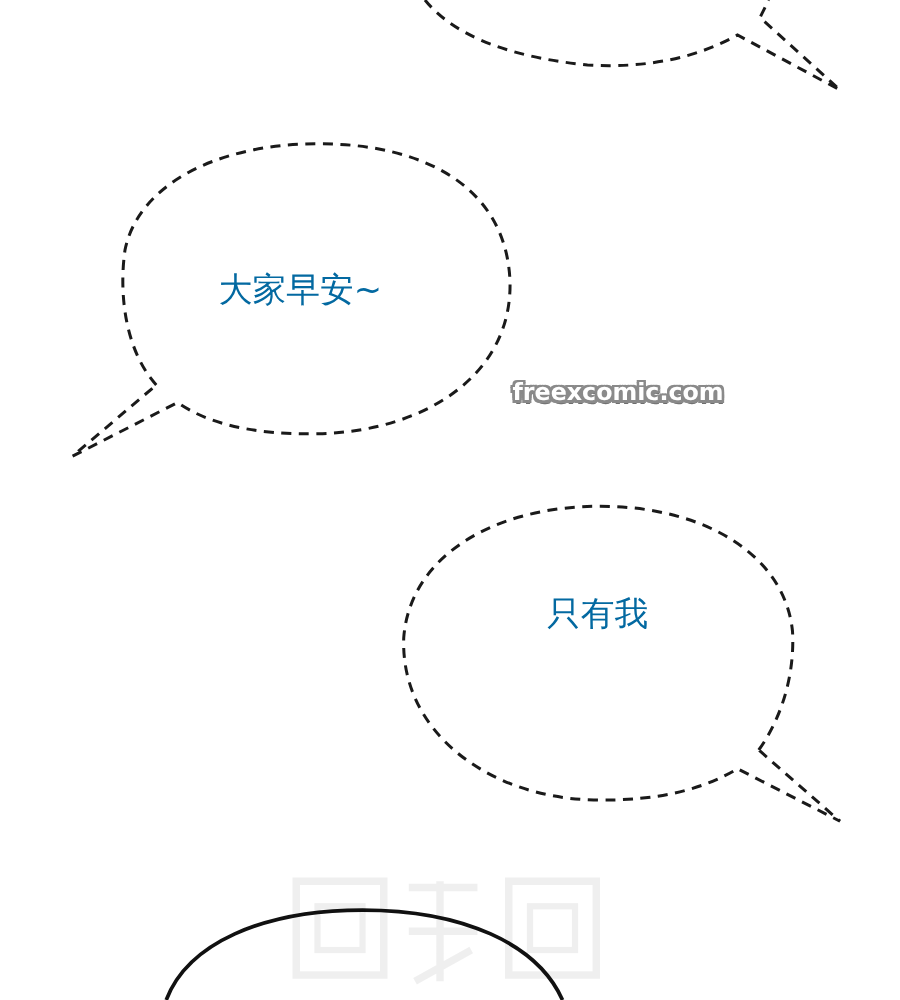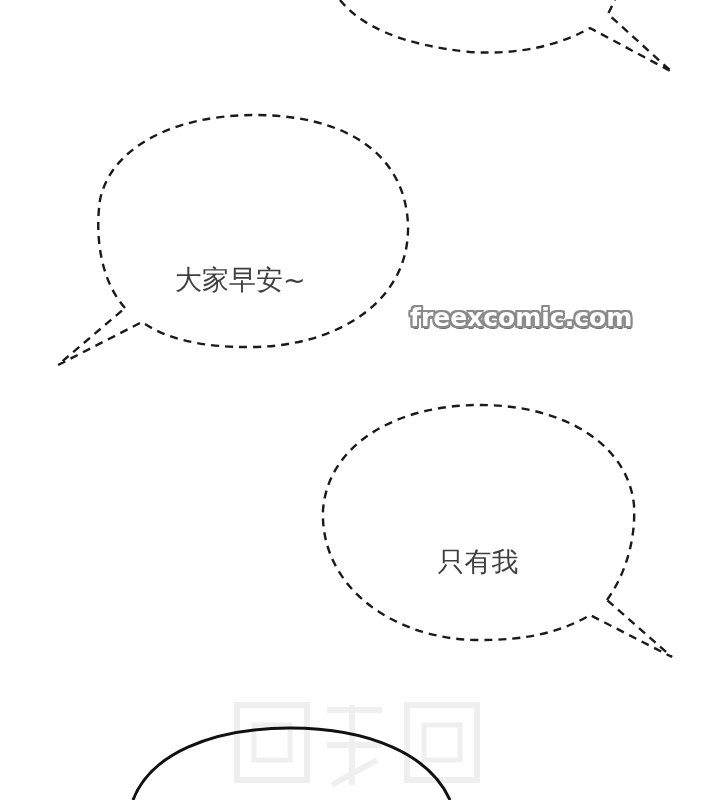--- a/index.html
+++ b/index.html
@@ -1,25 +1,25 @@
 <!DOCTYPE html>
 <html><head>
   <meta charset="utf-8">
   <style>
     html, body { margin: 0; padding: 0; background: #ffffff; }
     body { width: 720px; height: 800px; position: relative; overflow: hidden;
            font-family: "DejaVu Sans", sans-serif; }
     .layer { position: absolute; left: 0; top: 0; width: 720px; height: 800px; }
     .bubble-text {
-      position: absolute; color: #404040; font-size: 27px; line-height: 38px;
-      text-align: center; white-space: nowrap; font-family: "DejaVu Sans", sans-serif; margin-top: 47px;
+      position: absolute; color: #0369a1; font-size: 27px; line-height: 38px;
+      text-align: center; white-space: nowrap; font-family: "DejaVu Sans", sans-serif;
     }
     .watermark-logo {
       position: absolute; left: 410px; top: 303px;
-      font-family: "DejaVu Sans", sans-serif; font-weight: bold; font-size: 25px;
+      font-family: "DejaVu Sans", sans-serif; font-weight: bold; font-size: 19px;
       color: #ffffff; letter-spacing: 0px;
       text-shadow:
         -2px -2px 0 #8a8a8a, 2px -2px 0 #8a8a8a, -2px 2px 0 #8a8a8a, 2px 2px 0 #8a8a8a,
         0 -2px 0 #8a8a8a, 0 2px 0 #8a8a8a, -2px 0 0 #8a8a8a, 2px 0 0 #8a8a8a,
         1px 3px 0 #6e6e6e;
     }
     .faint-stamp {
       position: absolute; left: 232px; top: 700px; width: 250px; height: 100px;
       opacity: 0.06;
     }
@@ -55,17 +55,17 @@
 <svg class="faint-stamp" viewBox="0 0 250 100" xmlns="http://www.w3.org/2000/svg">
   <rect x="5" y="5" width="70" height="75" fill="none" stroke="#000" stroke-width="6"></rect>
   <rect x="22" y="25" width="36" height="35" fill="none" stroke="#000" stroke-width="5"></rect>
   <path d="M95 10 L 150 10 M120 5 L 120 85 M95 45 L 150 45 M100 85 L 145 60" stroke="#000" stroke-width="6" fill="none"></path>
   <rect x="175" y="5" width="70" height="75" fill="none" stroke="#000" stroke-width="6"></rect>
   <rect x="192" y="25" width="36" height="35" fill="none" stroke="#000" stroke-width="5"></rect>
 </svg>
 
 <div class="bubble-text" style="left:175px; top:214px;">大家早安~</div>
 
-<div class="bubble-text" style="left:368px; top:496px; width:220px;font-family:Liberation Serif, serif;">
+<div class="bubble-text" style="left:368px; top:472px; width:220px;font-family:Liberation Serif, serif;">
   <div>只有我</div>
 </div>
 
 <div class="watermark-logo">freexcomic.com</div>
 
 </body></html>

